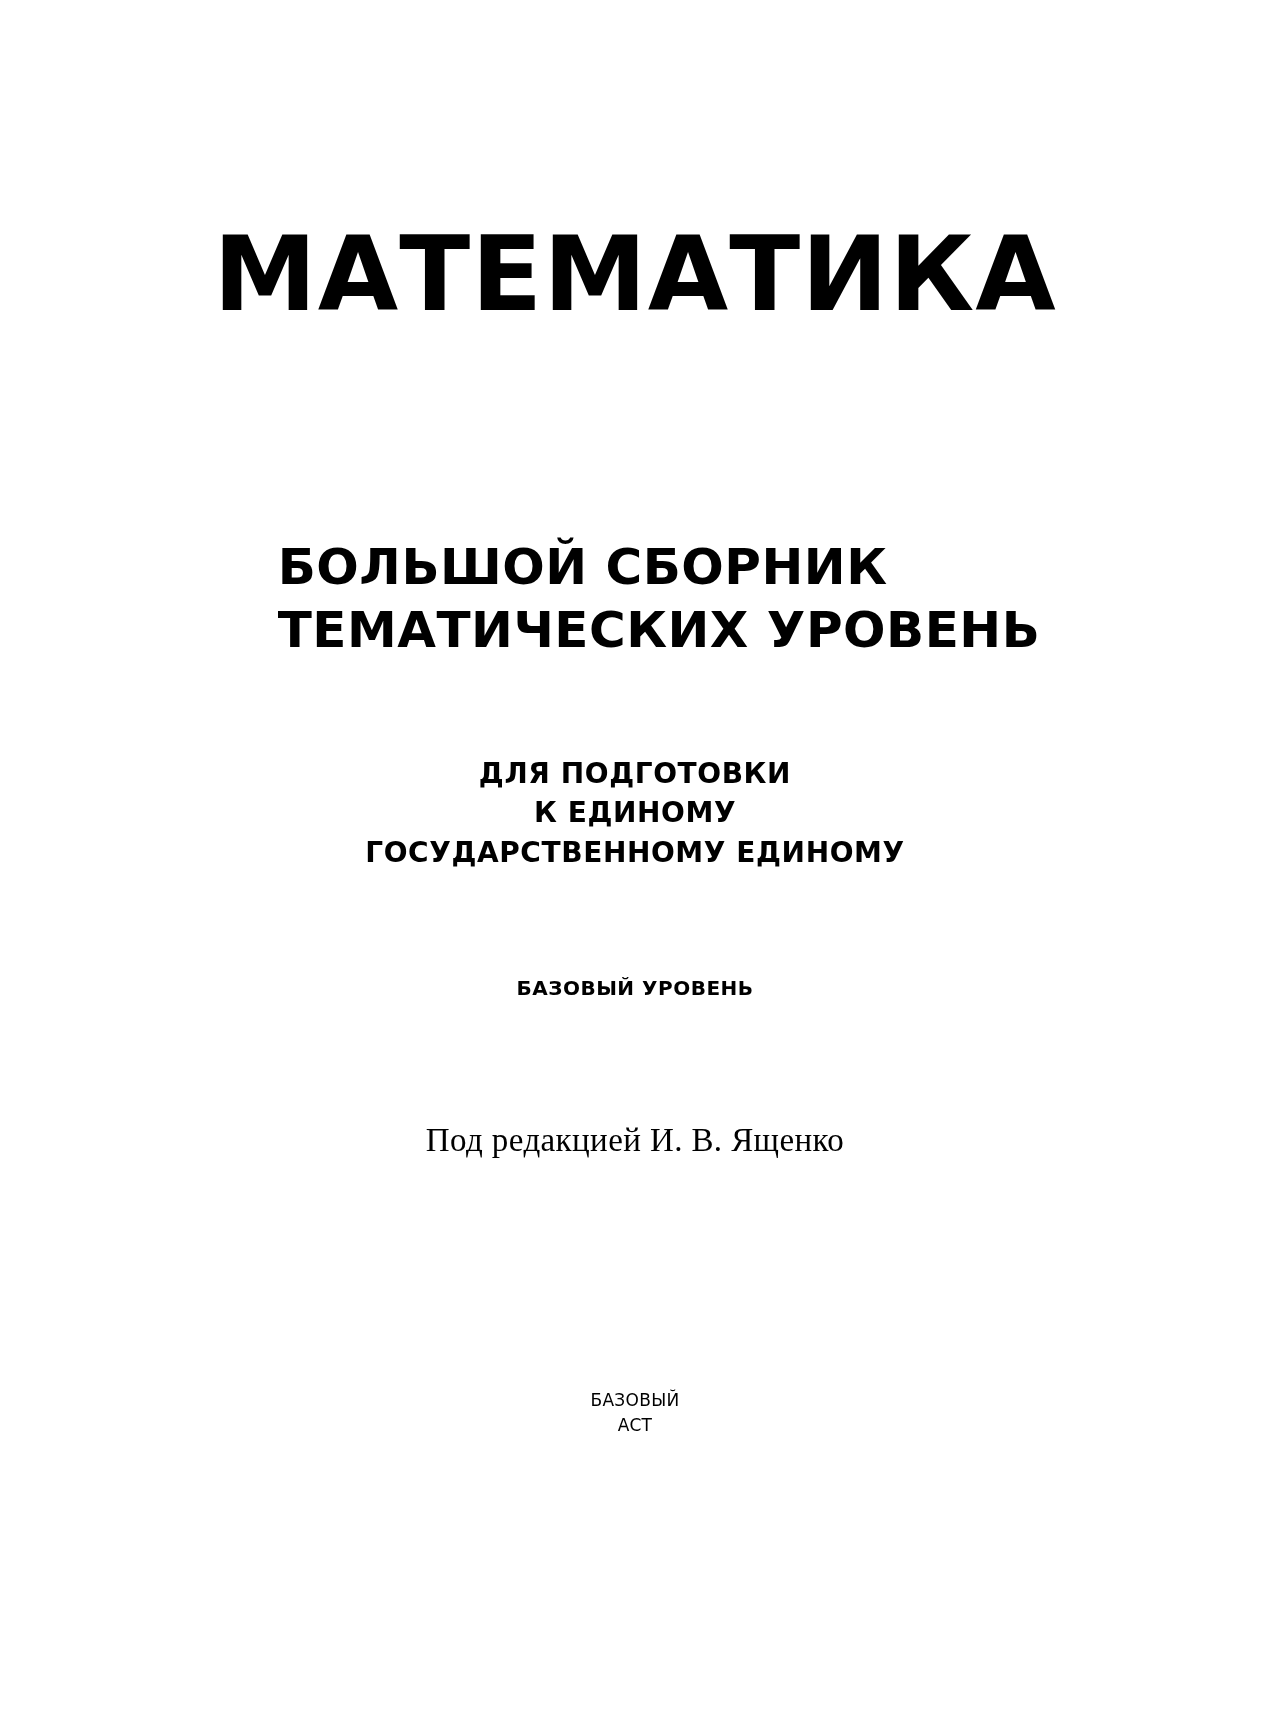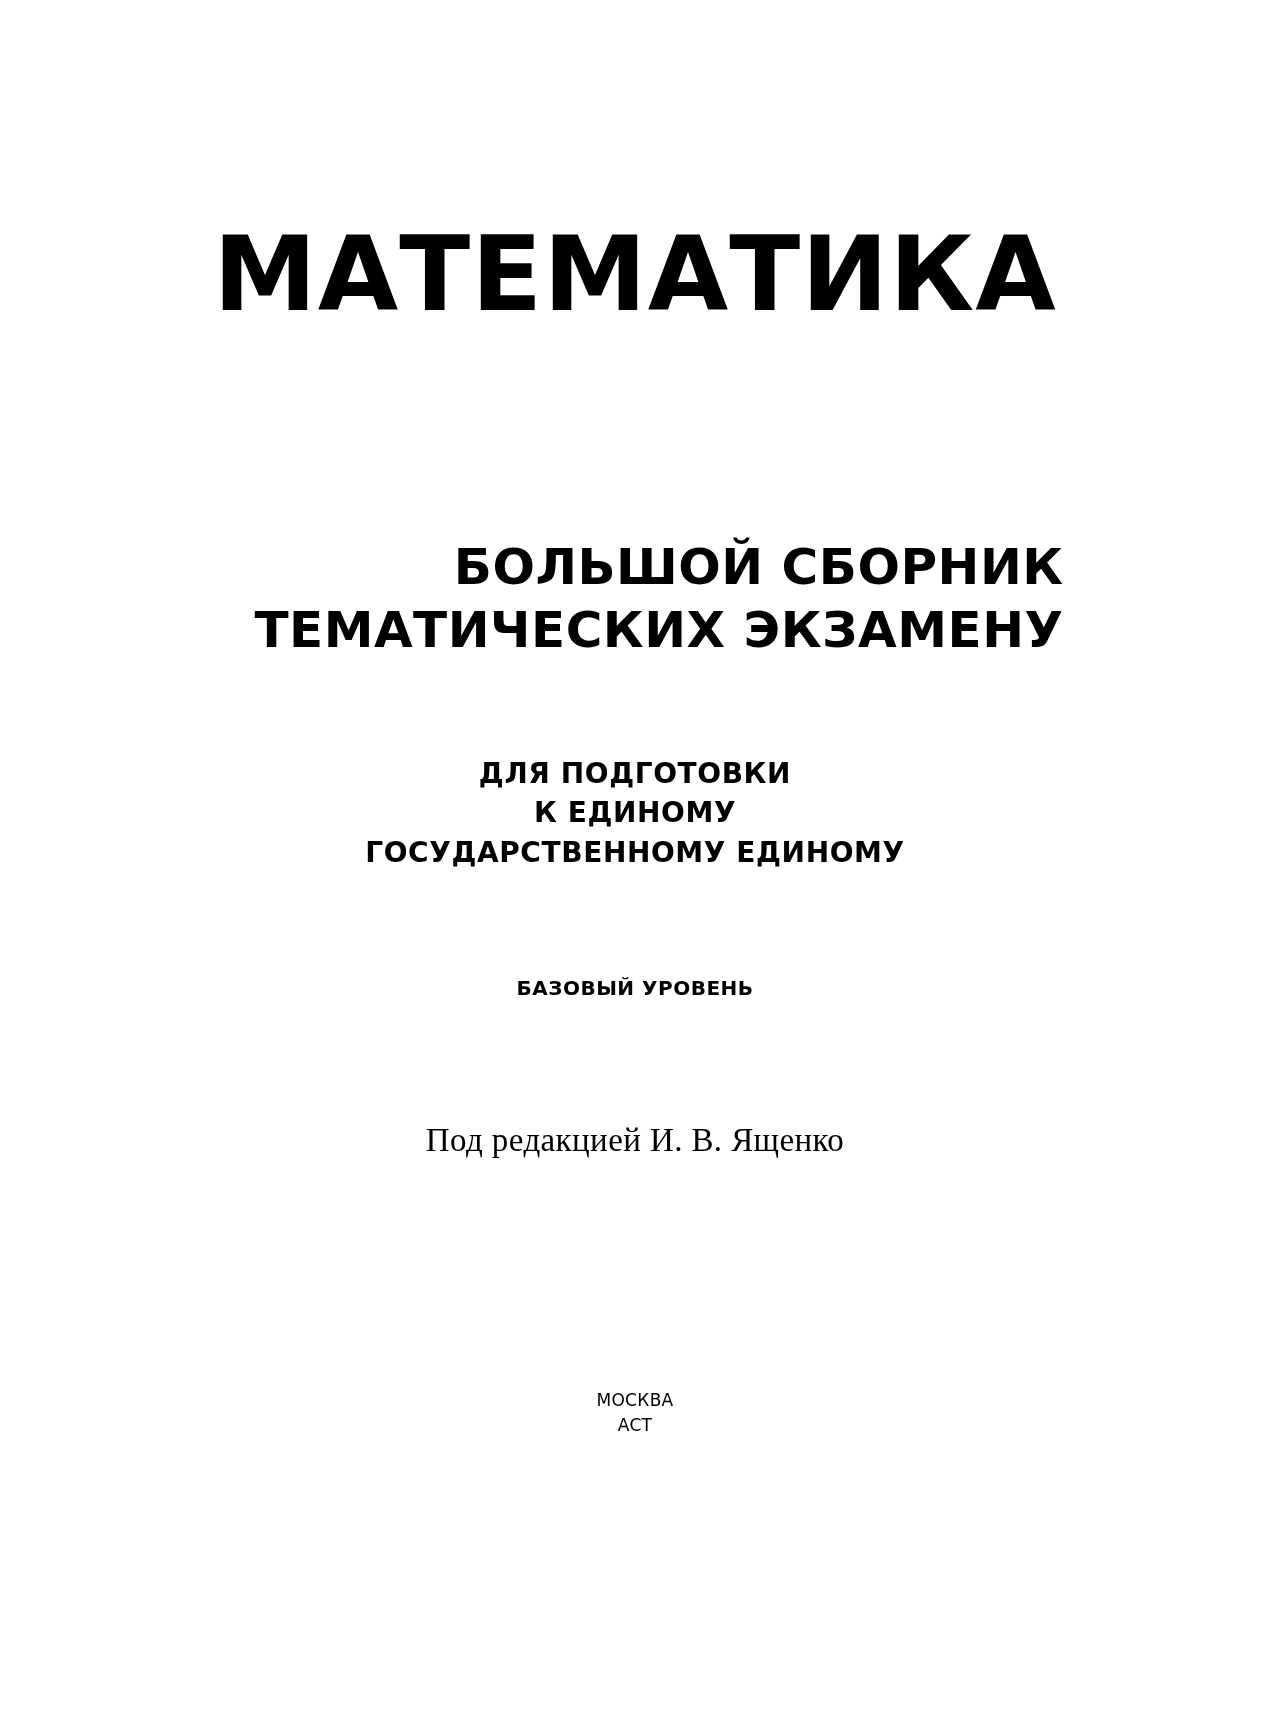--- a/index.html
+++ b/index.html
@@ -34,21 +34,21 @@
     font-size: 104px;
     letter-spacing: 1px;
     line-height: 1.0;
     text-align: center;
     white-space: nowrap;
   }
 
   
   .subtitle-block {
     margin-top: 92px;
-    text-align: right;
+    text-align: left;
     font-family: "DejaVu Sans", sans-serif;
     font-weight: 700;
     font-size: 50px;
     line-height: 1.26;
     letter-spacing: 0.5px;
     margin-left: 48px;
   }
   .subtitle-line {
     display: block;
     white-space: nowrap;
@@ -109,31 +109,31 @@
 </style>
 </head>
 <body>
 
 <div class="page">
 
   <h1 class="main-title">МАТЕМАТИКА</h1>
 
   <div class="subtitle-block">
     <span class="subtitle-line">БОЛЬШОЙ СБОРНИК</span>
-    <span class="subtitle-line">ТЕМАТИЧЕСКИХ ЭКЗАМЕНУ</span>
+    <span class="subtitle-line">ТЕМАТИЧЕСКИХ УРОВЕНЬ</span>
   </div>
 
   <div class="purpose-block">
     <span class="purpose-line">ДЛЯ ПОДГОТОВКИ</span>
     <span class="purpose-line">К ЕДИНОМУ</span>
     <span class="purpose-line">ГОСУДАРСТВЕННОМУ ЕДИНОМУ</span>
   </div>
 
   <div class="level">БАЗОВЫЙ УРОВЕНЬ</div>
 
   <div class="editor">Под редакцией И. В. Ященко</div>
 
   <div class="imprint">
-    <span class="imprint-line">МОСКВА</span>
+    <span class="imprint-line">БАЗОВЫЙ</span>
     <span class="imprint-line">ACT</span>
   </div>
 
 </div>
 
 </body></html>

